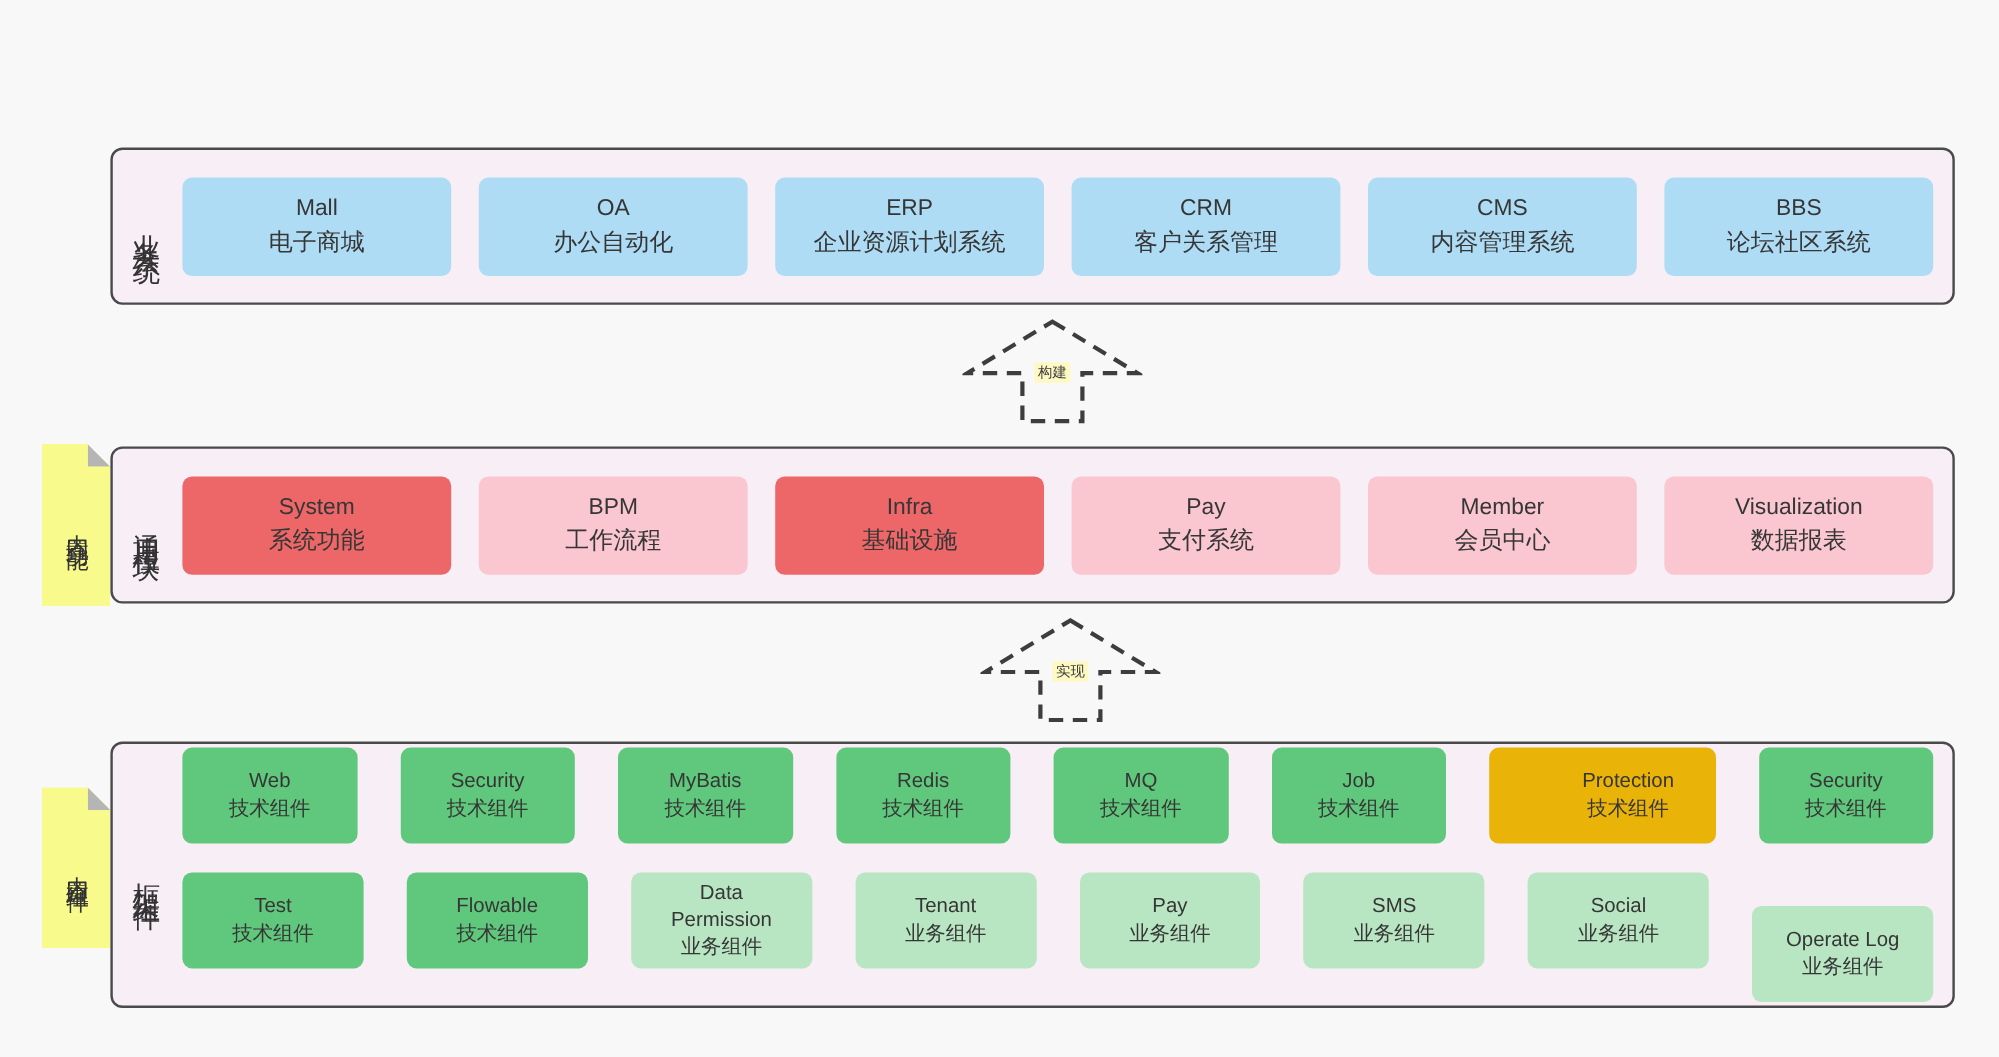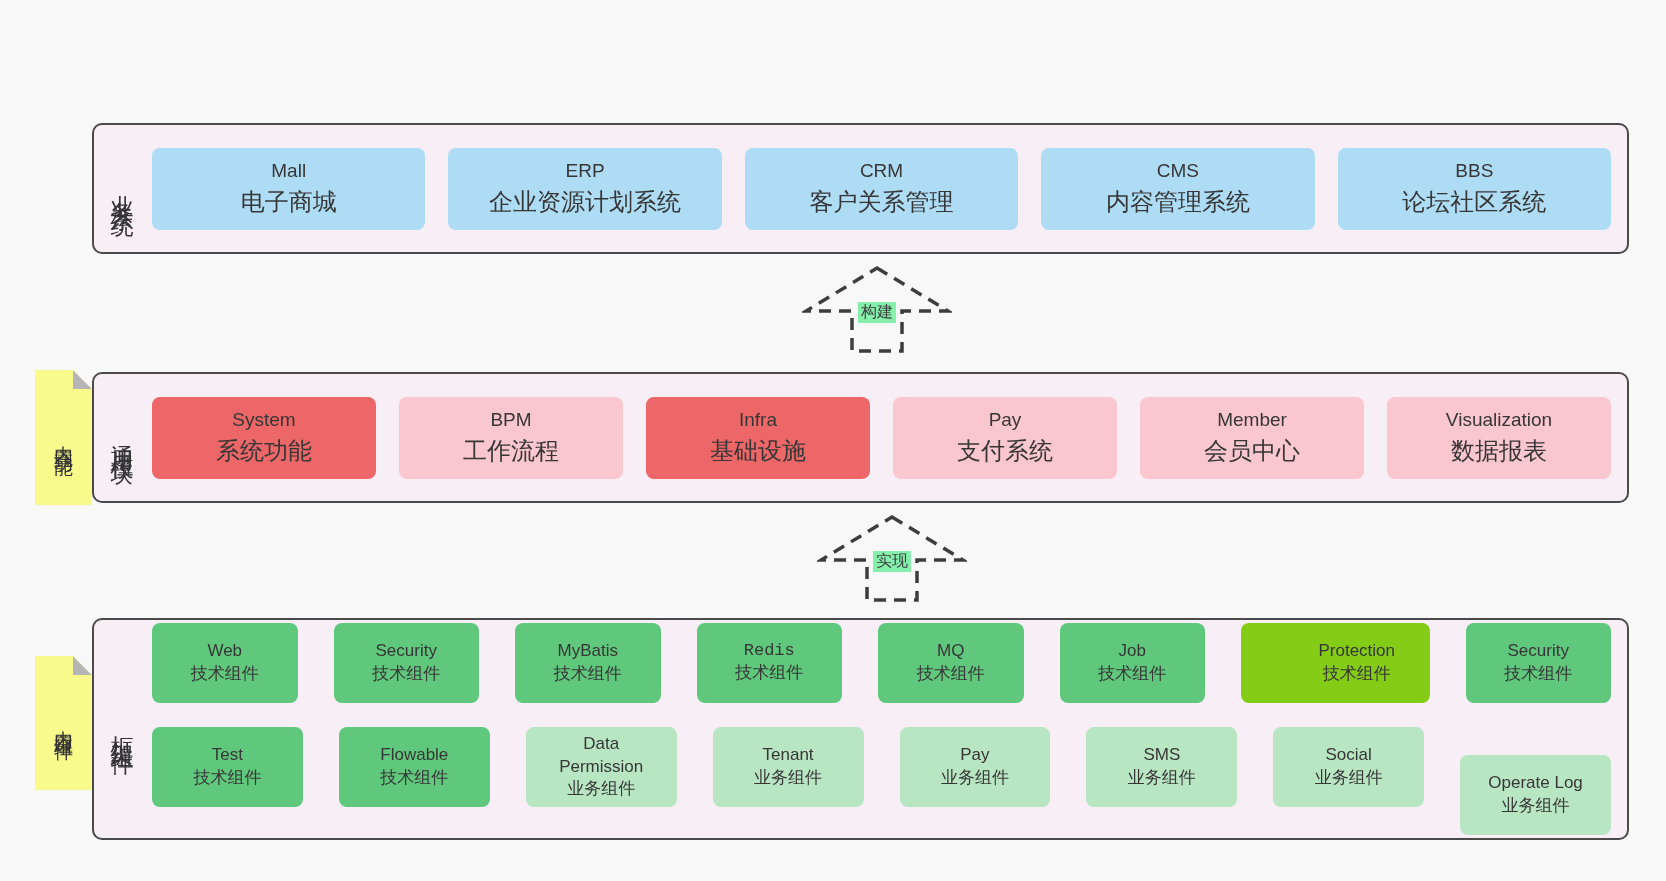--- a/index.html
+++ b/index.html
@@ -27,21 +27,21 @@
   .row{display:flex;}
   .row-6{gap:23px;}
   .row-8{gap:36px;}
   .box{
     flex:1;height:82px;border-radius:8px;
     display:flex;flex-direction:column;align-items:center;justify-content:center;
     text-align:center;color:#363636;
   }
   .panel-2 .box{height:80px;}
   .box .en{font-size:19px;line-height:1.45;}
-  .box .zh{font-size:24px;line-height:1.45;}
+  .box .zh{font-size:20px;line-height:1.45;}
   .panel-2 .box .en{font-size:17px;line-height:1.35;max-width:118px;}
   .panel-2 .box .zh{font-size:17px;line-height:1.35;}
   
   .sticky{
     position:absolute;left:35px;width:57px;background:#f9fa8c;z-index:1;
     clip-path:polygon(0 0,calc(100% - 19px) 0,100% 19px,100% 100%,0 100%);
     display:flex;align-items:center;justify-content:center;
   }
   .sticky-0{top:370px;height:135px;}
   .sticky-1{top:656px;height:134px;}
@@ -53,21 +53,21 @@
     writing-mode:vertical-lr;text-orientation:upright;
     font-size:19px;letter-spacing:4px;color:#333;
   }
   
   .arrow{position:absolute;width:150px;height:90px;z-index:1;}
   .arrow-0{left:802px;top:264px;}
   .arrow-1{left:817px;top:513px;}
   .arrow svg{position:absolute;left:0;top:0;}
   .arrow .arrow-label{
     position:absolute;left:50%;top:38px;transform:translateX(-50%);
-    background:#86efac;padding:0 3px;font-size:16px;color:#3d3d3d;white-space:nowrap;
+    background:#fef9c3;padding:0 3px;font-size:12px;color:#3d3d3d;white-space:nowrap;
   }
 </style>
 </head>
 <body>
 
 <div class="sticky sticky-0">
   <div class="fold"></div>
   <div class="txt">内置功能</div>
 </div>
 <div class="sticky sticky-1">
@@ -75,20 +75,24 @@
   <div class="txt">内置组件</div>
 </div>
 
 <div class="panel panel-0">
   <div class="panel-label">业务系统</div>
   <div class="rows">
       <div class="row row-6">
         <div class="box" style="background: rgb(174, 220, 244);">
           <div class="en">Mall</div>
           <div class="zh">电子商城</div>
+        </div>
+        <div class="box" style="background: rgb(174, 220, 244);">
+          <div class="en">OA</div>
+          <div class="zh">办公自动化</div>
         </div>
         <div class="box" style="background: rgb(174, 220, 244);">
           <div class="en">ERP</div>
           <div class="zh">企业资源计划系统</div>
         </div>
         <div class="box" style="background: rgb(174, 220, 244);">
           <div class="en">CRM</div>
           <div class="zh">客户关系管理</div>
         </div>
         <div class="box" style="background: rgb(174, 220, 244);">
@@ -144,33 +148,33 @@
           <div class="zh">技术组件</div>
         </div>
         <div class="box" style="background: rgb(96, 200, 124);">
           <div class="en">Security</div>
           <div class="zh">技术组件</div>
         </div>
         <div class="box" style="background: rgb(96, 200, 124);">
           <div class="en">MyBatis</div>
           <div class="zh">技术组件</div>
         </div>
-        <div class="box" style="background: rgb(96, 200, 124); font-family: Liberation Mono, monospace;">
+        <div class="box" style="background: rgb(96, 200, 124);">
           <div class="en">Redis</div>
           <div class="zh">技术组件</div>
         </div>
         <div class="box" style="background: rgb(96, 200, 124);">
           <div class="en">MQ</div>
           <div class="zh">技术组件</div>
         </div>
         <div class="box" style="background: rgb(96, 200, 124);">
           <div class="en">Job</div>
           <div class="zh">技术组件</div>
         </div>
-        <div class="box" style="background: #84cc16; padding-left: 43px;">
+        <div class="box" style="background: #eab308; padding-left: 43px;">
           <div class="en">Protection</div>
           <div class="zh">技术组件</div>
         </div>
         <div class="box" style="background: rgb(96, 200, 124);">
           <div class="en">Security</div>
           <div class="zh">技术组件</div>
         </div>
       </div>
       <div class="row row-8">
         <div class="box" style="background: rgb(96, 200, 124);">

